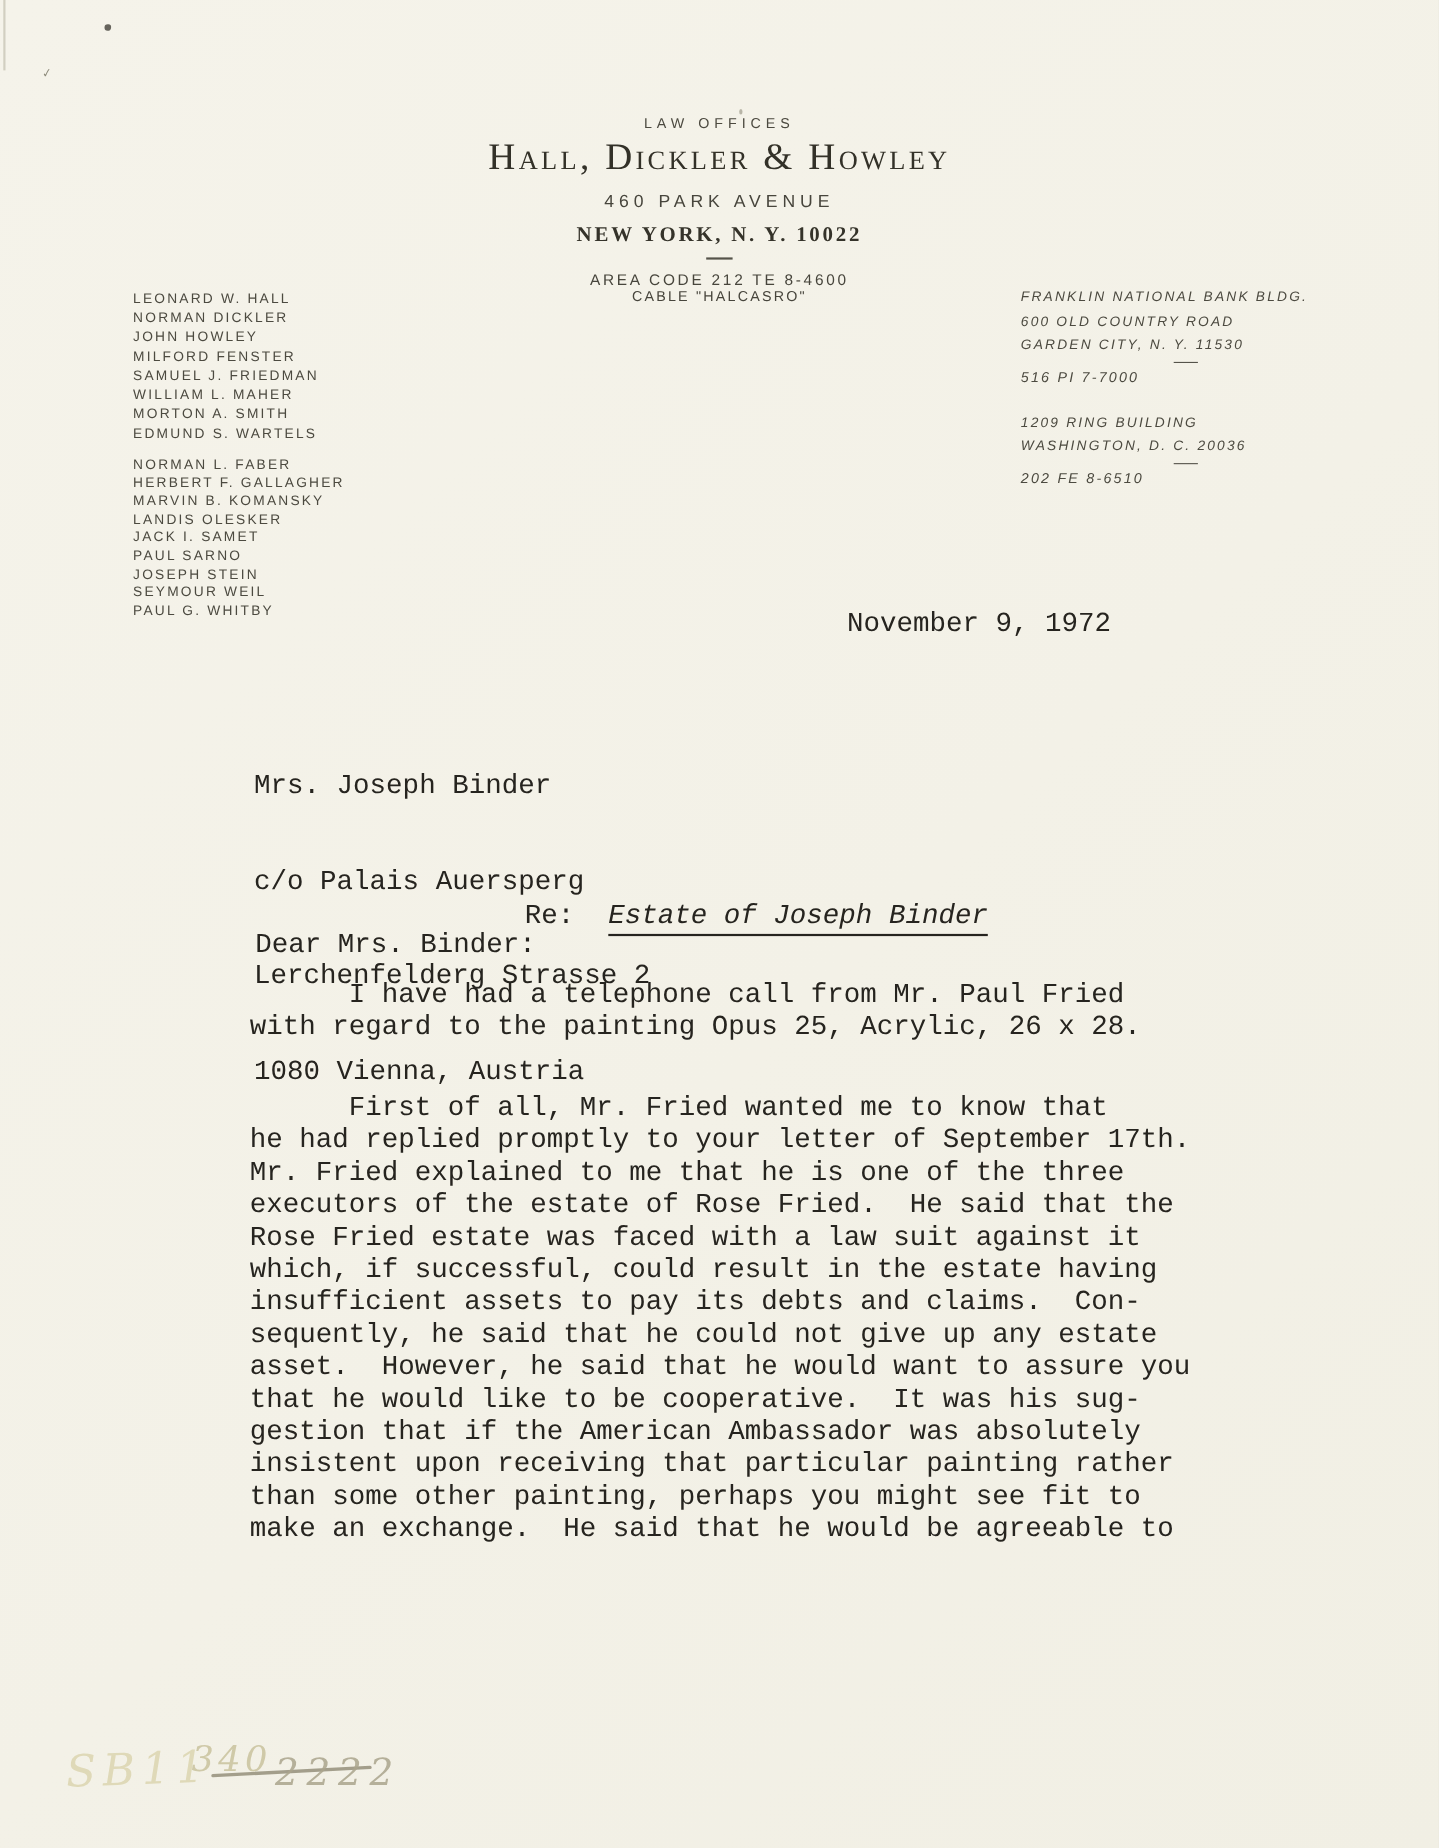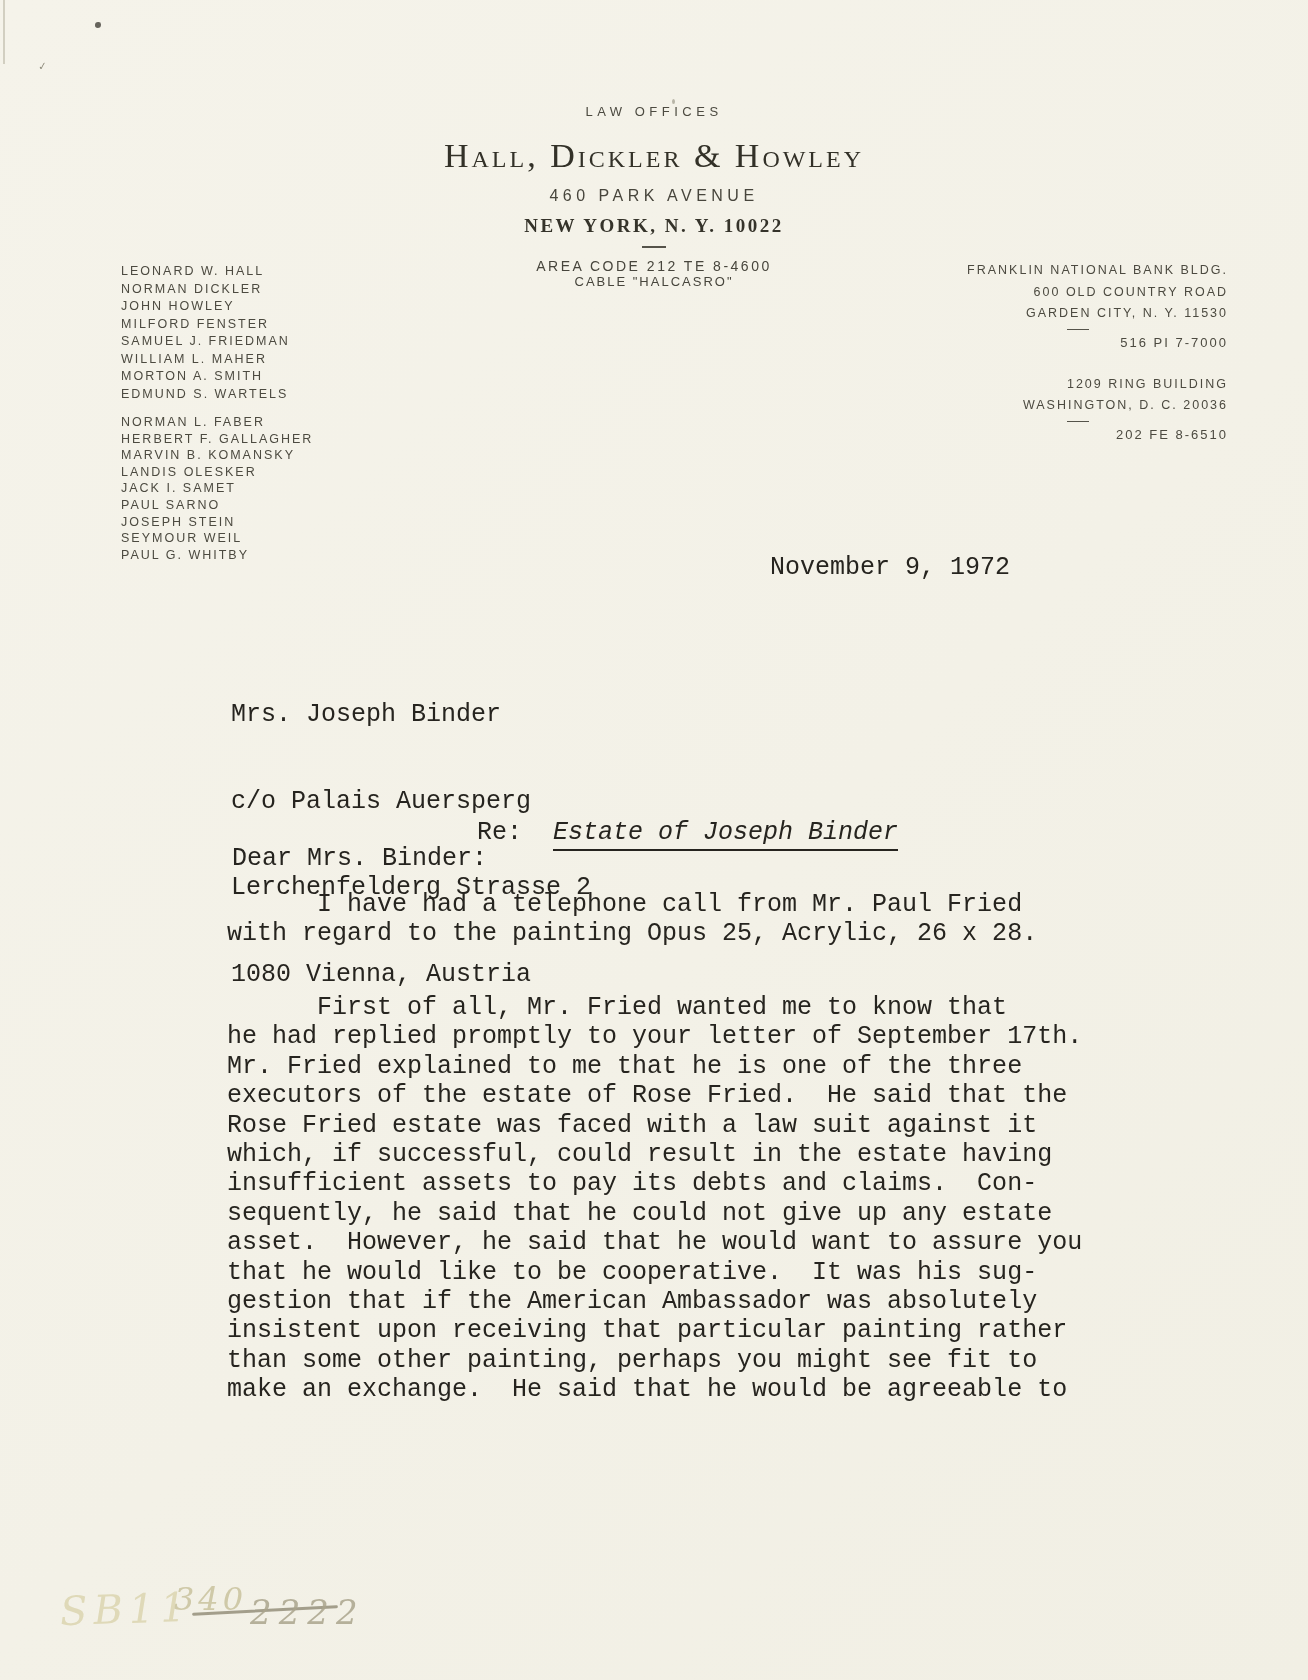--- a/index.html
+++ b/index.html
@@ -31,21 +31,21 @@
     font-family: "DejaVu Sans", sans-serif;
   }
   .tiny-speck {
     position: absolute; left: 672px; top: 99px; width: 3px; height: 5px;
     background: #8f8c7c; opacity: .6; border-radius: 50%;
   }
 
   
   .lh-center { position: absolute; left: 0; right: 0; top: 104px; text-align: center; }
   .lh-office-label {
-    font-size: 13px; letter-spacing: 4.5px; color: #4c4a40; margin-bottom: 18px;
+    font-size: 13px; letter-spacing: 4.5px; color: #4c4a40; margin-bottom: 6px;
   }
   .lh-firm-name {
     font-family: "Liberation Serif", "DejaVu Serif", serif;
     font-variant: small-caps;
     font-size: 34px; letter-spacing: 3px; color: #333128;
     margin-bottom: 12px; font-weight: 500;
   }
   .lh-street { font-size: 16px; letter-spacing: 4.5px; color: #47453c; margin-bottom: 10px; }
   .lh-city {
     font-family: "Liberation Serif", "DejaVu Serif", serif;
@@ -59,21 +59,21 @@
   .lh-cable { font-size: 13px; letter-spacing: 2px; color: #47453c; }
 
   .lh-left { position: absolute; left: 121px; top: 263px; }
   .lh-left .attorney {
     font-size: 12.5px; letter-spacing: 2px; color: #4c4a40;
     line-height: 17.5px; white-space: nowrap;
   }
   .lh-left .group-gap { height: 11px; }
   .lh-left .group2 .attorney { line-height: 16.6px; }
 
-  .lh-right { position: absolute; left: 928px; width: 300px; top: 260px; text-align: right; }
+  .lh-right { position: absolute; left: 928px; width: 300px; top: 260px; text-align: left; font-style: italic; }
   .lh-right .office-line {
     font-size: 12.5px; letter-spacing: 2px; color: #4c4a40; line-height: 21.5px;
     white-space: nowrap;
   }
   .lh-right .office-dash { width: 22px; border-top: 1.5px solid #55534a; margin: 4px auto 4px auto; }
   .lh-right .office-phone { font-size: 13px; letter-spacing: 2px; color: #4c4a40; line-height: 18px; }
   .lh-right .office-gap { height: 22px; }
 
   
   .tw {

